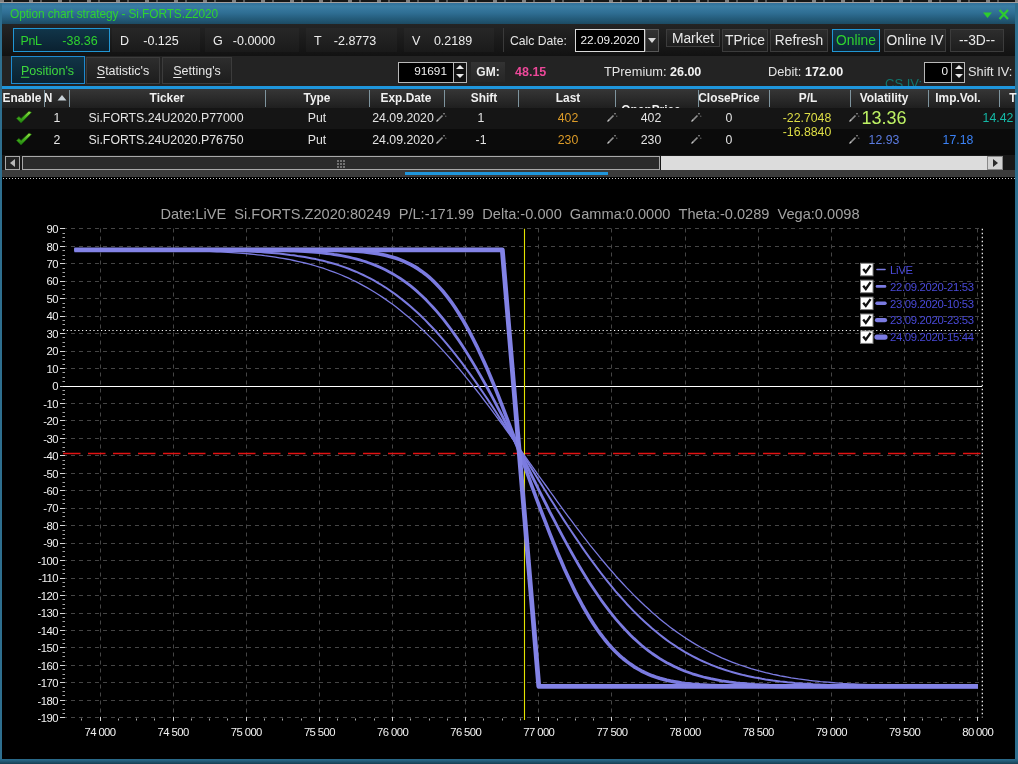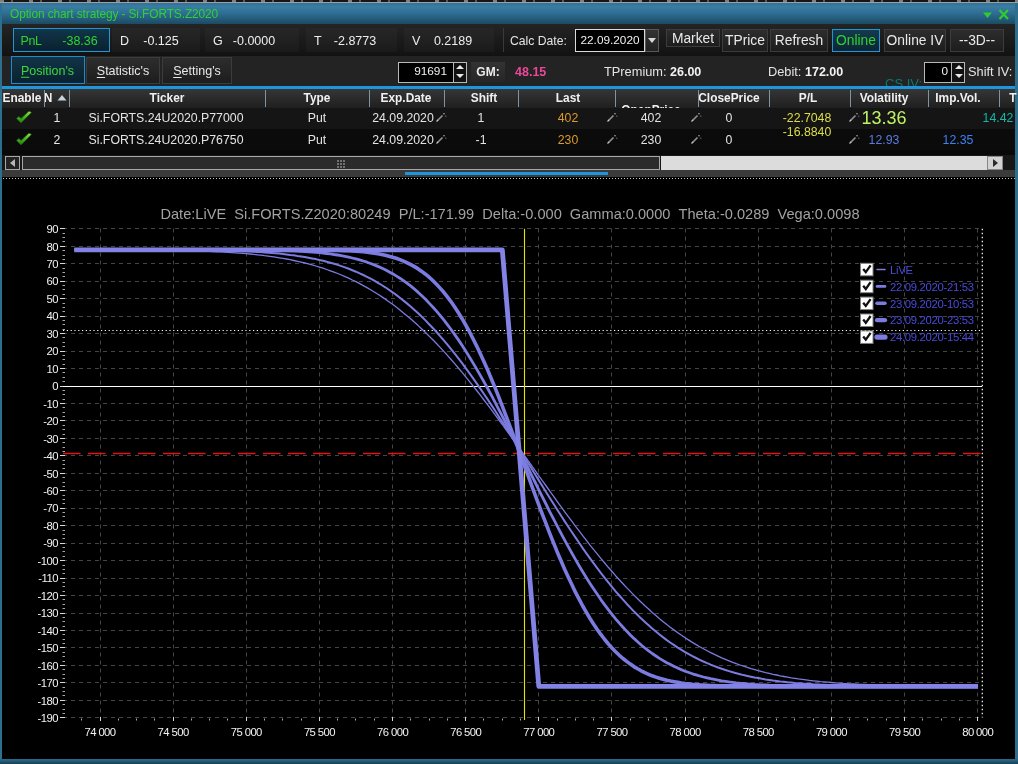--- a/index.html
+++ b/index.html
@@ -197,21 +197,21 @@
     </svg>
 <div class="t " style="left:729px;top:139.5px;transform:translate(-50%,-50%);color:#e4e4e4;font-size:12.3px;">0</div>
 <div class="t " style="left:807px;top:132px;transform:translate(-50%,-50%);color:#dede46;font-size:12.3px;">-16.8840</div>
 <svg class="abs" style="left:848px;top:132.5px" width="12" height="12">
       <line x1="2.5" y1="9.5" x2="7.5" y2="4.5" stroke="#8f8f8f" stroke-width="1.7"></line>
       <line x1="1.5" y1="10.5" x2="3" y2="9" stroke="#c8c8c8" stroke-width="1.2"></line>
       <circle cx="9" cy="2.8" r="0.8" fill="#b0b0b0"></circle>
       <circle cx="10.8" cy="5.2" r="0.6" fill="#808080"></circle>
     </svg>
 <div class="t " style="left:884px;top:139.5px;transform:translate(-50%,-50%);color:#5b7be0;font-size:12.3px;">12.93</div>
-<div class="t " style="left:958px;top:139.5px;transform:translate(-50%,-50%);color:#3b82f6;font-size:12.3px;">12.35</div>
+<div class="t " style="left:958px;top:139.5px;transform:translate(-50%,-50%);color:#3b82f6;font-size:12.3px;">17.18</div>
 <div class="abs" style="left:2px;top:155px;width:1013px;height:15px;background:#171717"></div>
 <div class="abs" style="left:5px;top:156px;width:15px;height:13.5px;border:1px solid #a8a8a8;background:#232323"></div>
 <svg class="abs" style="left:8px;top:158px" width="9" height="10">
       <path d="M7,1 L7,9 L2,5 Z" fill="#b8b8b8"></path>
     </svg>
 <div class="abs" style="left:661px;top:156px;width:326px;height:13.5px;background:#dcdcdc"></div>
 <div class="abs" style="left:22px;top:155.5px;width:638px;height:14.5px;border:1px solid #a8a8a8;background:#2b2b2b"></div>
 <svg class="abs" style="left:335px;top:158.5px" width="12" height="9">
       <circle cx="3" cy="2" r="1" fill="#8a8a8a"></circle>
       <circle cx="3" cy="5" r="1" fill="#8a8a8a"></circle>

